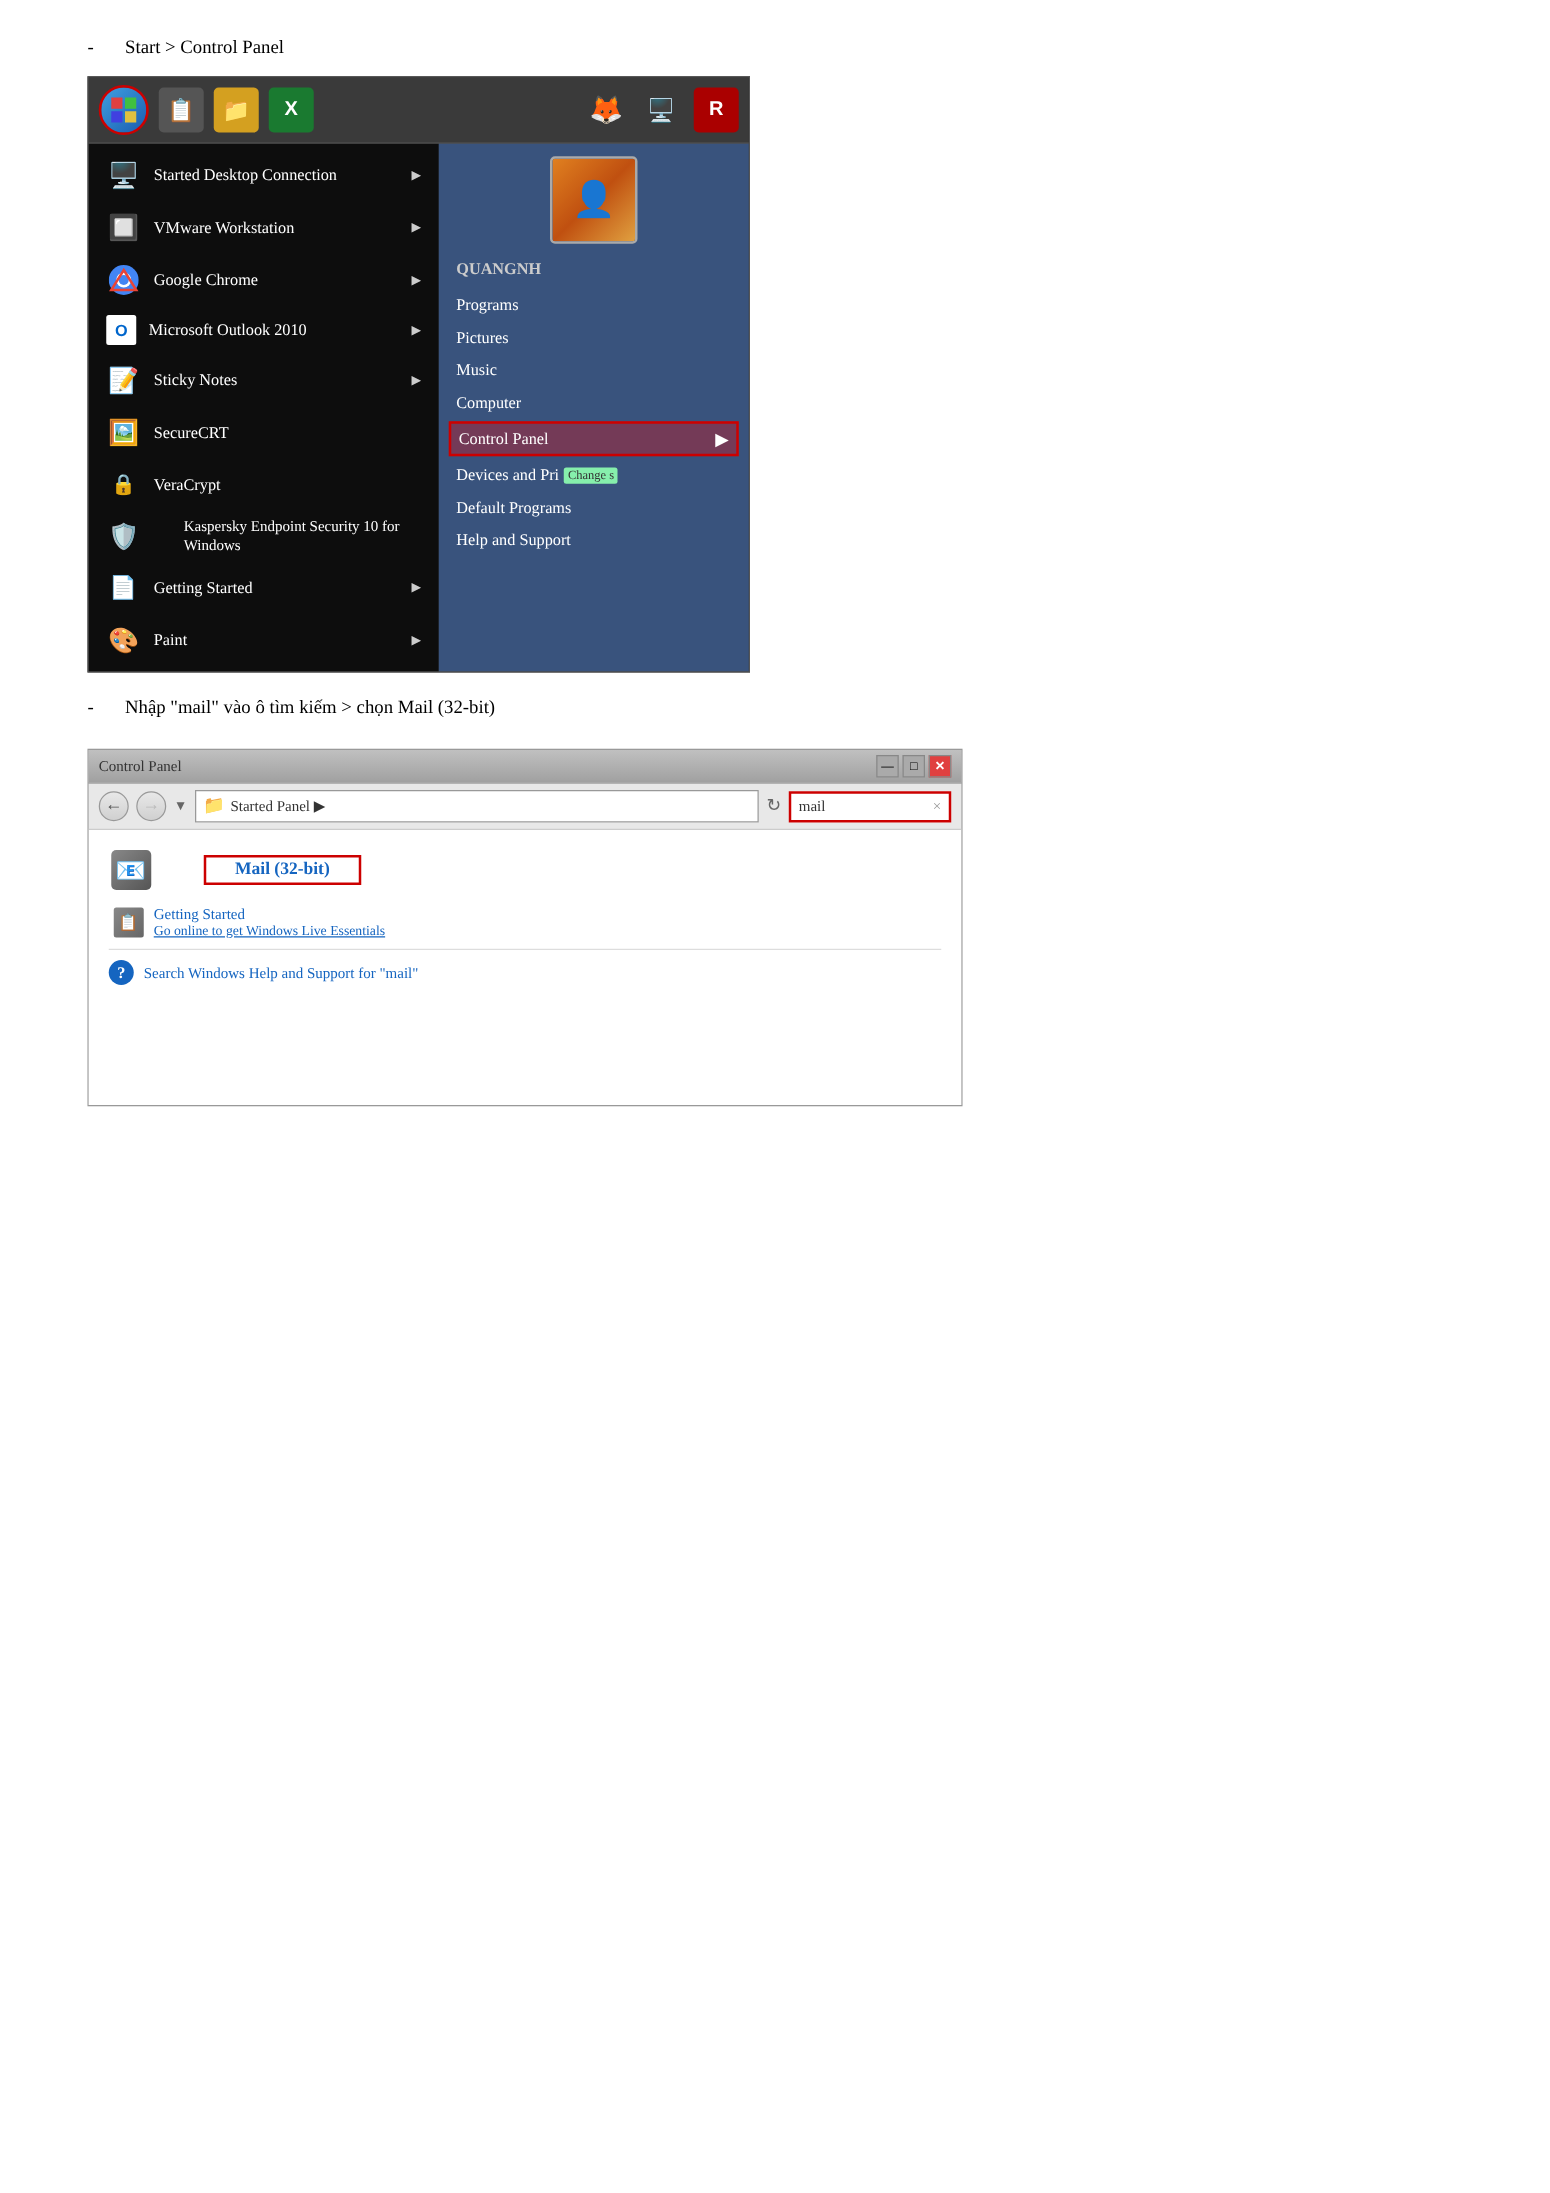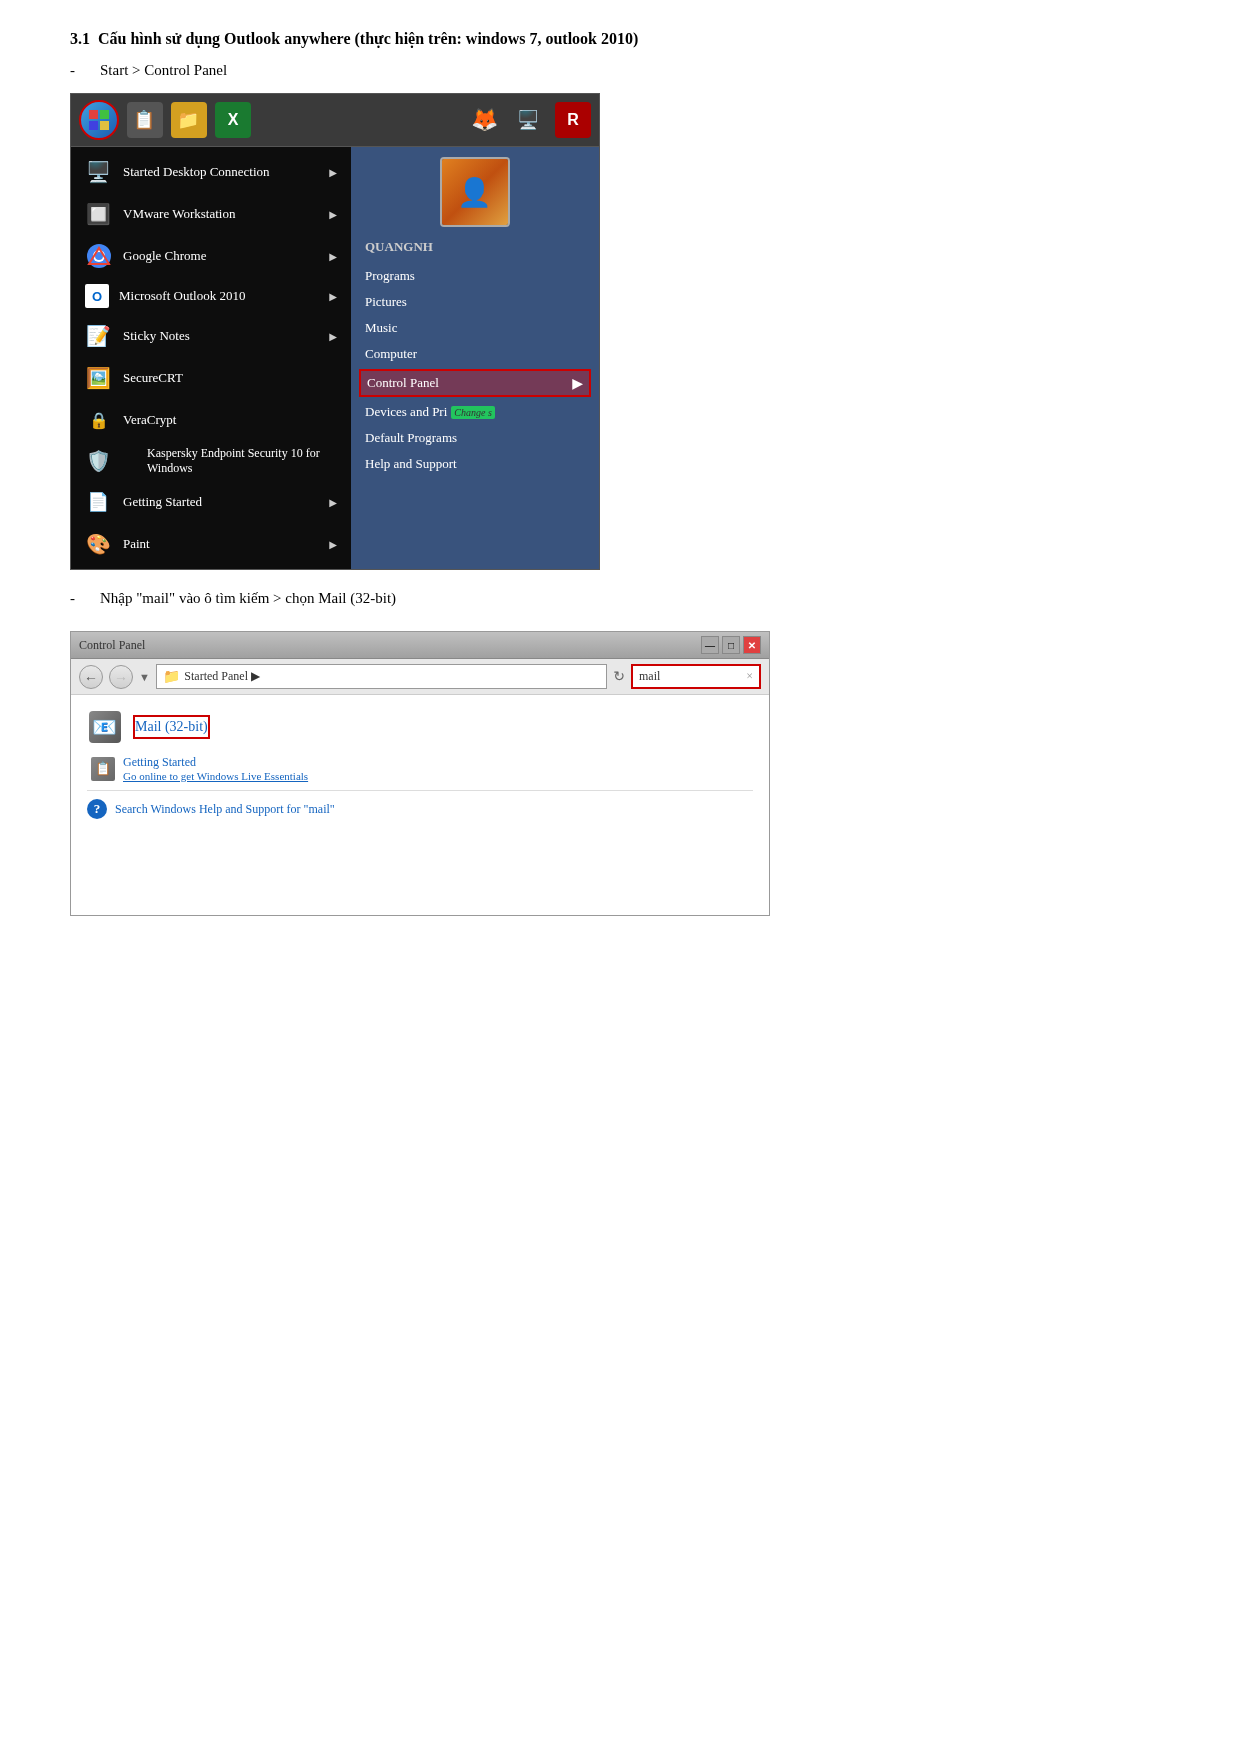--- a/index.html
+++ b/index.html
@@ -153,26 +153,25 @@
       margin: 2px -6px;
     }
 
     .right-menu-item.devices-row {
       display: flex;
       align-items: center;
       gap: 4px;
     }
 
     .change-s-badge {
-      background: #22c55e;
+      background: #86efac;
       color: #333;
       font-size: 10px;
       padding: 1px 3px;
       border-radius: 2px;
-      font-style: italic;
     }
 
     
     .cp-screenshot {
       margin: 10px 0 20px 0;
       width: 700px;
       border: 1px solid #999;
       background: #f0f0f0;
     }
 
@@ -294,23 +293,24 @@
       display: flex;
       align-items: center;
       justify-content: center;
       color: #fff;
       font-size: 18px;
     }
 
     .mail-label {
       color: #1565c0;
       font-size: 14px;
-      font-weight: normal;
+      font-weight: bold;
       border: 2px solid #c00;
-      padding: 2px 0;
+      padding: 2px 23px;
+      margin-left: 30px;
     }
 
     .getting-started-item {
       display: flex;
       align-items: center;
       gap: 8px;
       margin-bottom: 6px;
       padding-left: 4px;
     }
 
@@ -378,23 +378,20 @@
       font-size: 14px;
       color: #666;
     }
   </style>
 </head>
 <body>
 
 <div class="page">
 
 
-  <div class="section-title">
-    <span>3.1</span>&nbsp;&nbsp;<span>Cấu hình sử dụng Outlook anywhere (thực hiện trên: windows 7, outlook 2010)</span>
-  </div>
 
   <div class="step-item">
     <span class="step-dash">-</span>
     <span>Start &gt; Control Panel</span>
   </div>
 
   <div class="screenshot-container">
     <div class="start-menu">
 
       <div class="start-menu-top">

